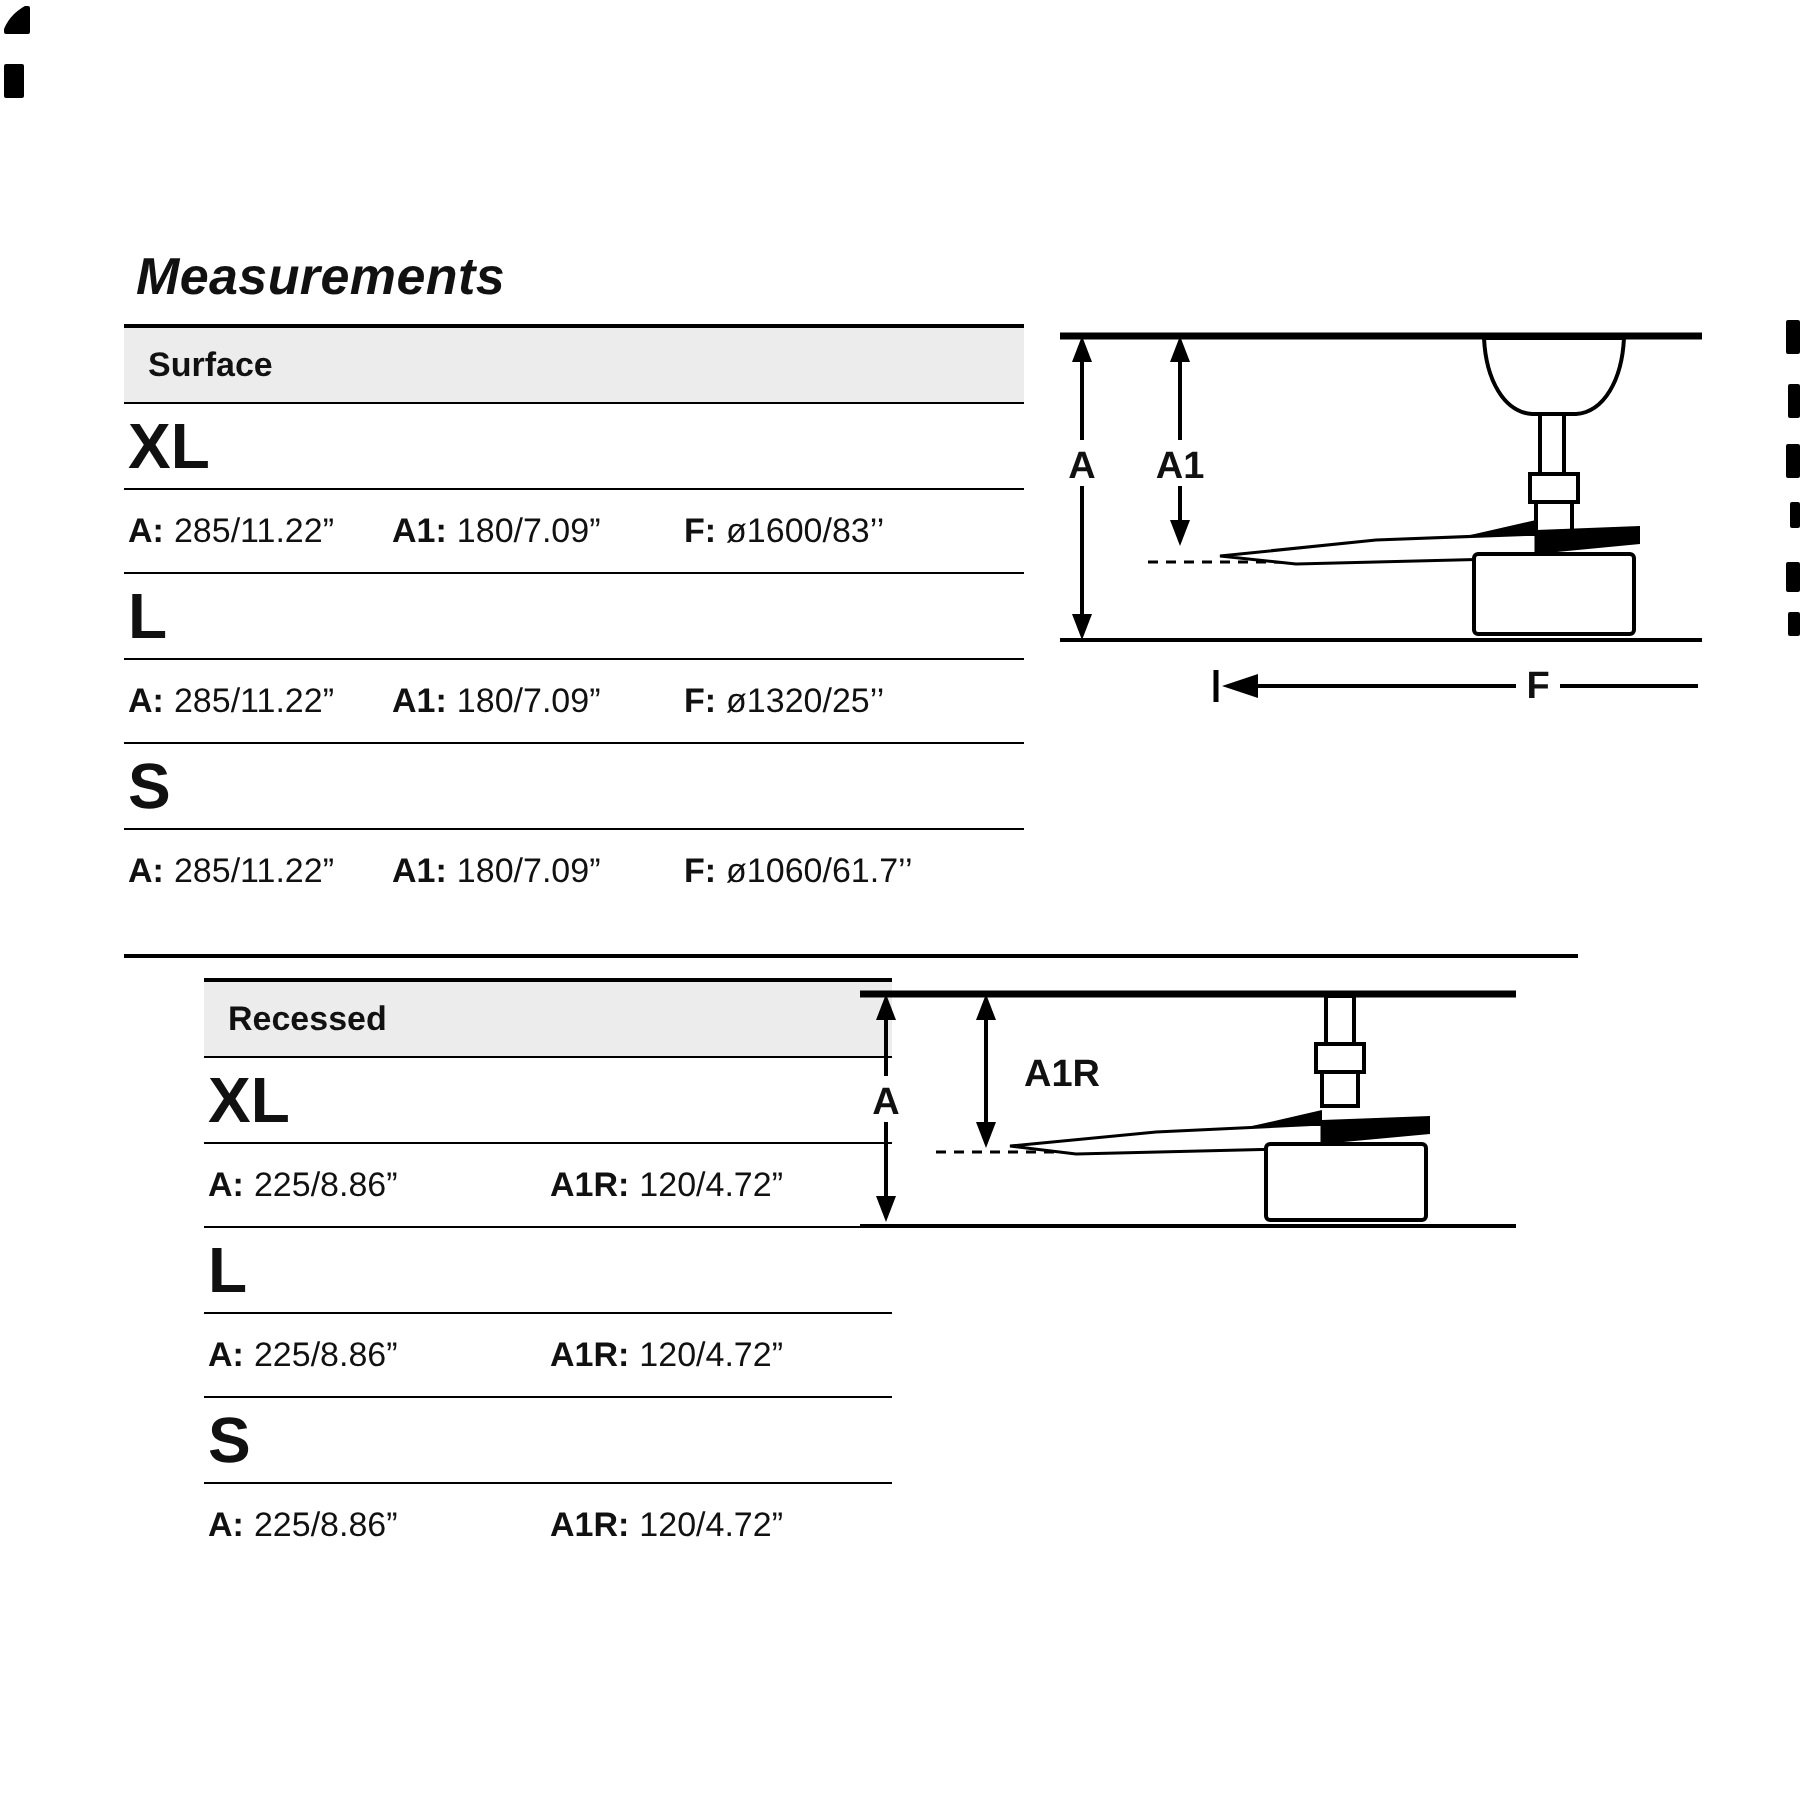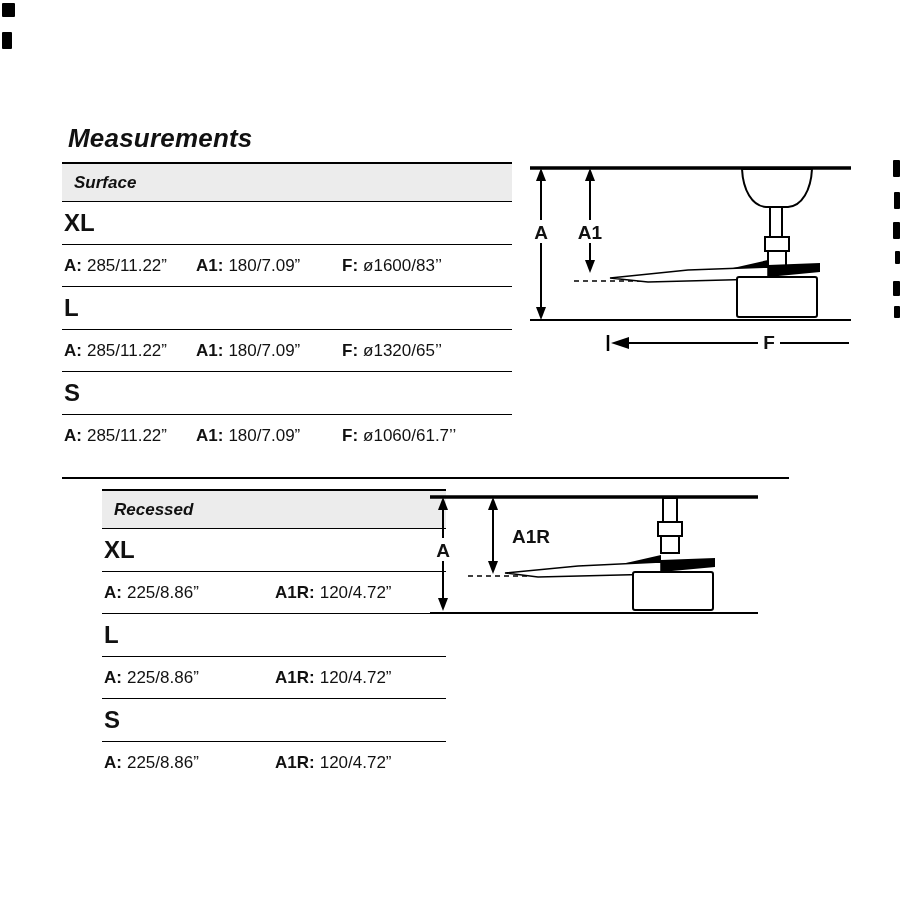--- a/index.html
+++ b/index.html
@@ -2,41 +2,41 @@
 <html><head>
 <meta charset="utf-8">
 <style>
   * { margin:0; padding:0; box-sizing:border-box; }
   html,body { background:#fff; }
   body {
     width:900px; height:900px;
     font-family:"Liberation Sans", sans-serif;
     color:#111;
   }
-  .canvas { position:relative; width:900px; height:900px; background:#fff; overflow:hidden; }
+  .canvas { position:relative; width:900px; height:900px; background:#fff; overflow:hidden;border-radius:24px; }
 
   .title {
     position:absolute; left:68px; top:123px;
     font-size:26px; font-weight:bold; font-style:italic; letter-spacing:.2px;
   }
 
   .spec-table { position:absolute; left:62px; }
   .spec-table.surface  { top:162px; width:450px; }
   .spec-table.recessed { top:489px; width:344px;margin-left:40px; }
 
   .band {
     height:40px; background:#ececec;
     border-top:2px solid #000; border-bottom:1px solid #000;
     display:flex; align-items:center; padding-left:12px;
-    font-size:17px; font-weight:bold; font-style:italic;
+    font-size:17px; font-weight:bold; 
   }
   .size-row {
     height:43px; display:flex; align-items:center;
     border-bottom:1px solid #000;
-    font-size:24px; font-weight:bold; padding-left:2px;
+    font-size:32px; font-weight:bold; padding-left:2px;
   }
   .meas-row {
     height:42px; display:flex; align-items:center;
     border-bottom:1px solid #000;
     font-size:17px; padding-left:2px; white-space:nowrap;
   }
   .meas-row.last { border-bottom:none; }
   .cell { display:inline-flex; align-items:baseline; }
   .bl { font-weight:bold; margin-right:5px; }
   .surface  .cell-a  { width:132px; }
@@ -96,21 +96,21 @@
       <span class="cell cell-a">
           <span class="bl">A:</span>
           <span>285/11.22”</span>
         </span>
       <span class="cell cell-a1">
           <span class="bl">A1:</span>
           <span>180/7.09”</span>
         </span>
       <span class="cell cell-f">
           <span class="bl">F:</span>
-          <span>ø1320/65’’</span>
+          <span>ø1320/25’’</span>
         </span>
     </div>
 
     <div class="size-row">
       <span>S</span>
     </div>
     <div class="meas-row last">
       <span class="cell cell-a">
           <span class="bl">A:</span>
           <span>285/11.22”</span>

